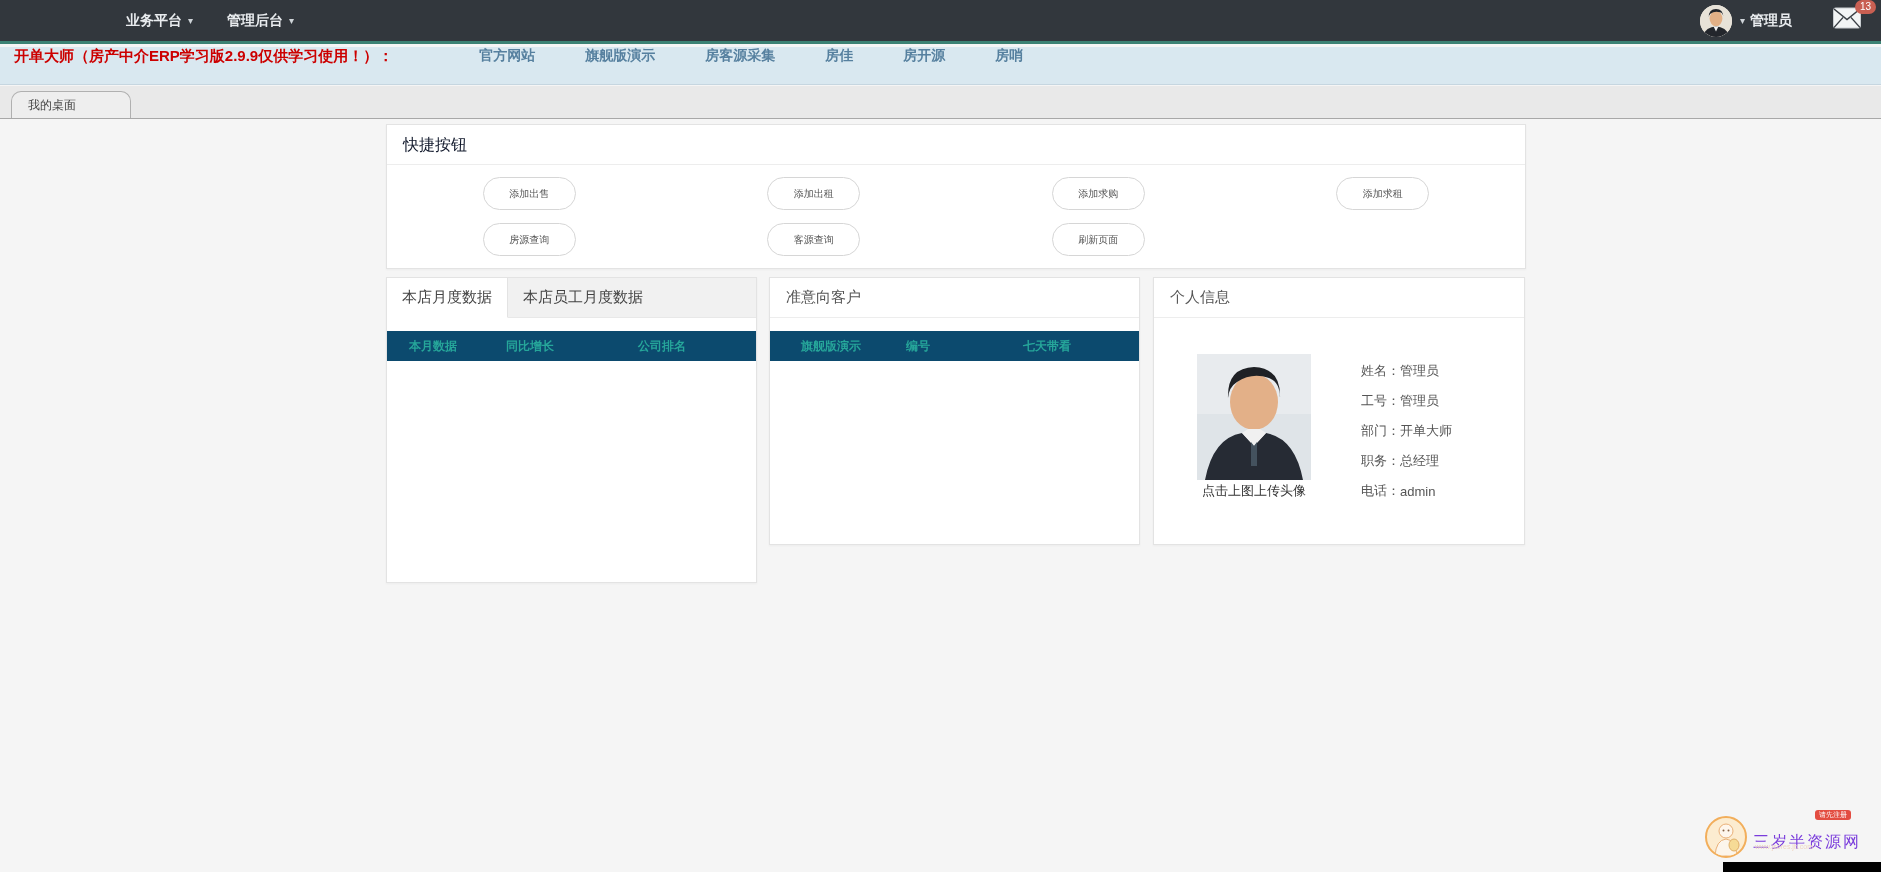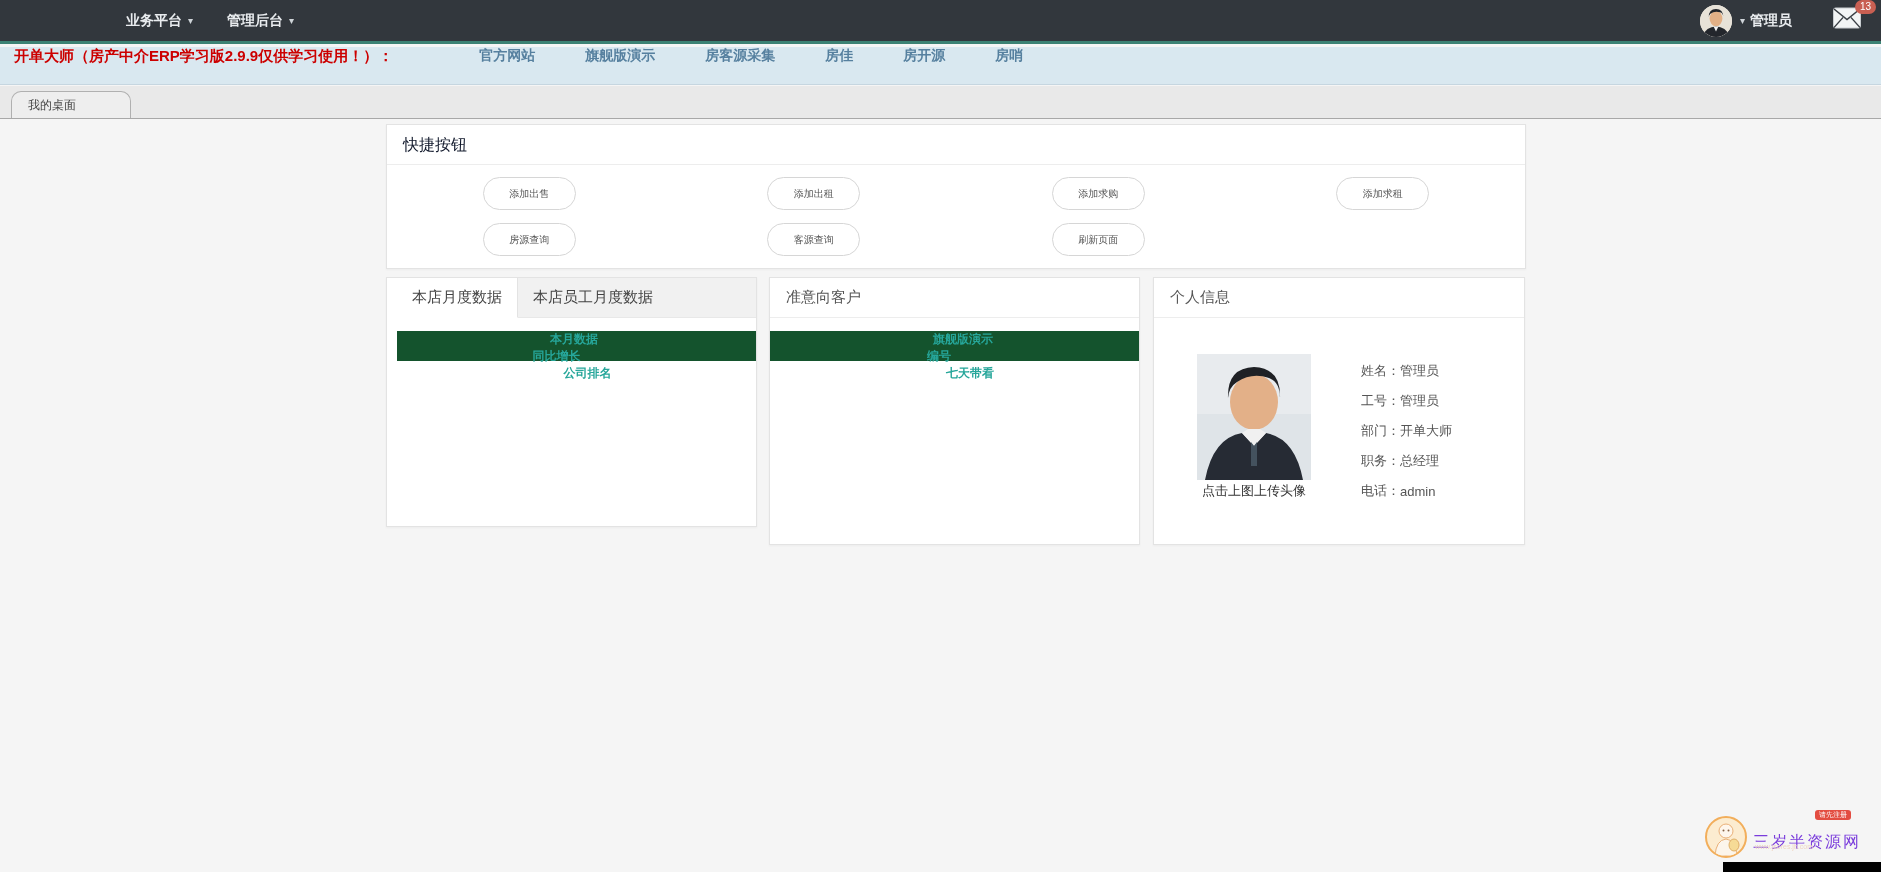--- a/index.html
+++ b/index.html
@@ -80,39 +80,39 @@
     display:grid; grid-template-columns:repeat(4,1fr); row-gap:13px;
     padding:12px 0 0 0;
   }
   .btn-cell { display:flex; justify-content:center; }
   .pill-btn {
     width:93px; height:33px; border:1px solid #d6d6d6; border-radius:17px;
     background:#fff; color:#555; font-size:10px; cursor:pointer;
     font-family:"Liberation Sans","DejaVu Sans",sans-serif;
   }
 
-  .store-panel   { left:386px;  top:277px; width:371px; height:250px;padding-left:10px; }
+  .store-panel   { left:386px;  top:277px; width:371px; height:306px; }
   .clients-panel { left:769px;  top:277px; width:371px; height:268px; }
   .profile-panel { left:1153px; top:277px; width:372px; height:268px; }
 
   .ptabs { display:flex; height:40px; background:#f1f1f1; border-bottom:1px solid #e8e8e8; }
   .ptab {
     font-size:15px; color:#444; padding:0 15px; display:flex; align-items:center;
     cursor:pointer; white-space:nowrap;
   }
   .ptab.active { background:#fff; border-right:1px solid #e3e3e3; border-bottom:1px solid #fff; margin-bottom:-1px; }
 
   .panel-title {
     font-size:15px; color:#555; height:40px; display:flex; align-items:center;
     padding-left:16px; border-bottom:1px solid #ededed;
   }
 
   .thead {
-    margin-top:13px; height:30px; background:#14532d;
-    display:flex; align-items:center;flex-direction:column;
+    margin-top:13px; height:30px; background:#0c4a6e;
+    display:flex; align-items:center;
   }
   .th { color:#26a69a; font-size:12px; font-weight:bold; }
   .store-panel .th:nth-child(1)   { margin-left:22px; width:75px; }
   .store-panel .th:nth-child(2)   { margin-left:22px; width:110px; }
   .store-panel .th:nth-child(3)   { margin-left:22px; }
   .clients-panel .th:nth-child(1) { margin-left:31px; width:74px; }
   .clients-panel .th:nth-child(2) { margin-left:31px; width:86px; }
   .clients-panel .th:nth-child(3) { margin-left:31px; }
 
   

